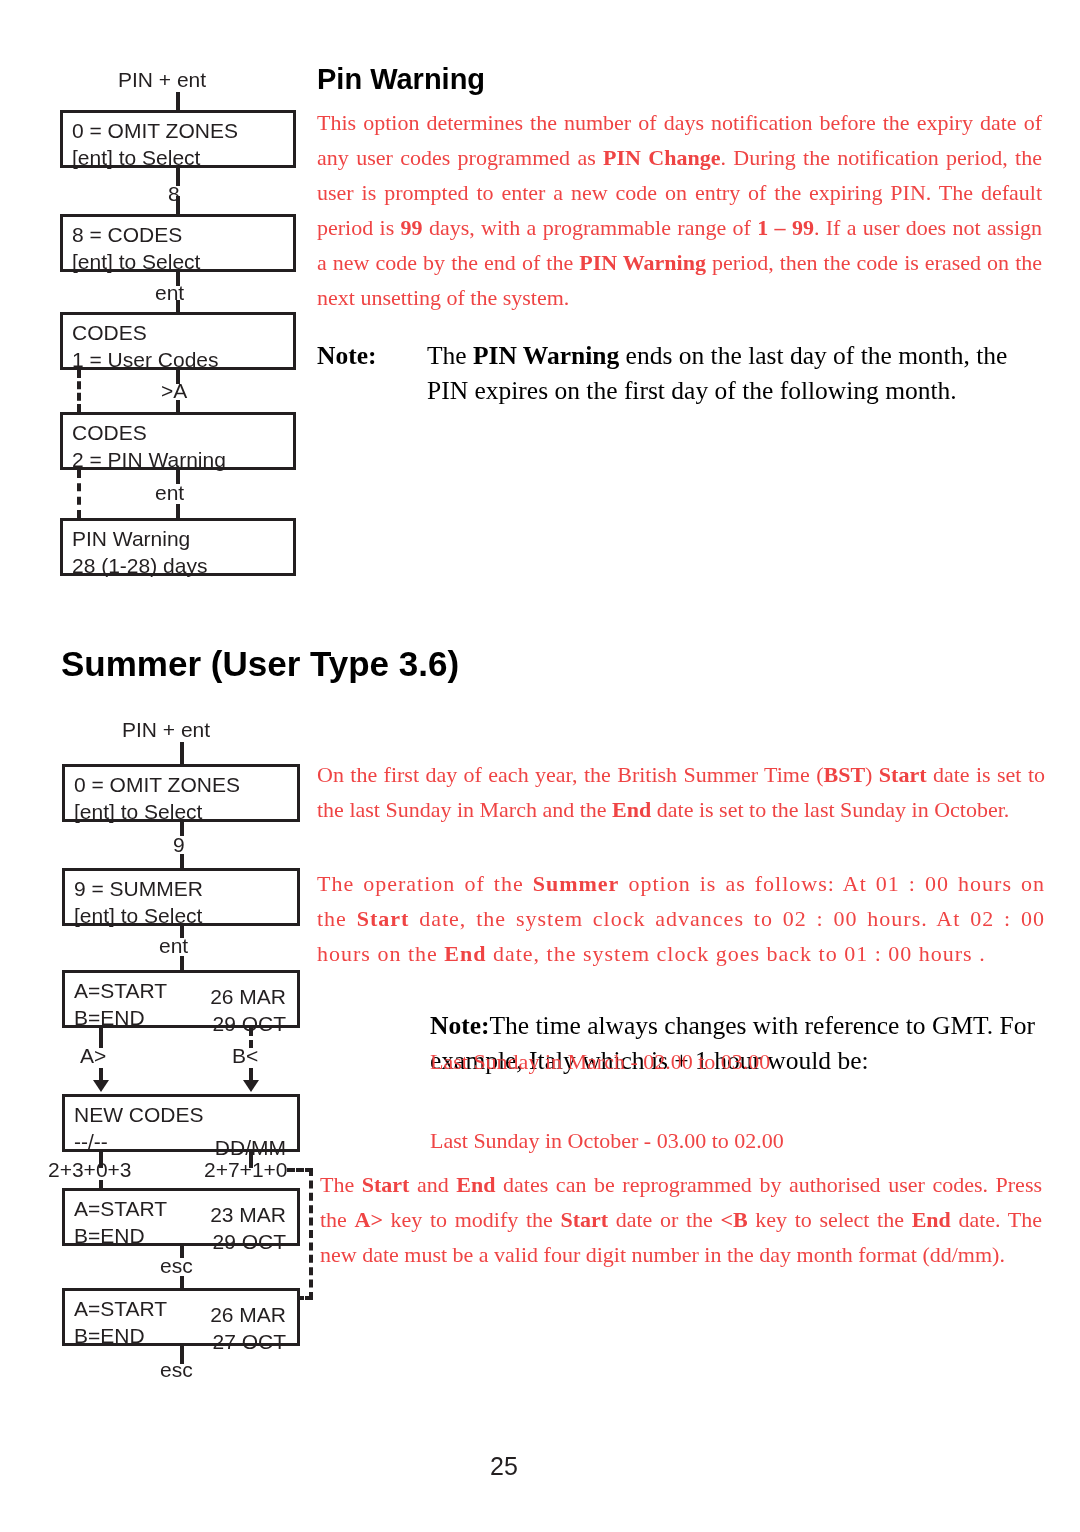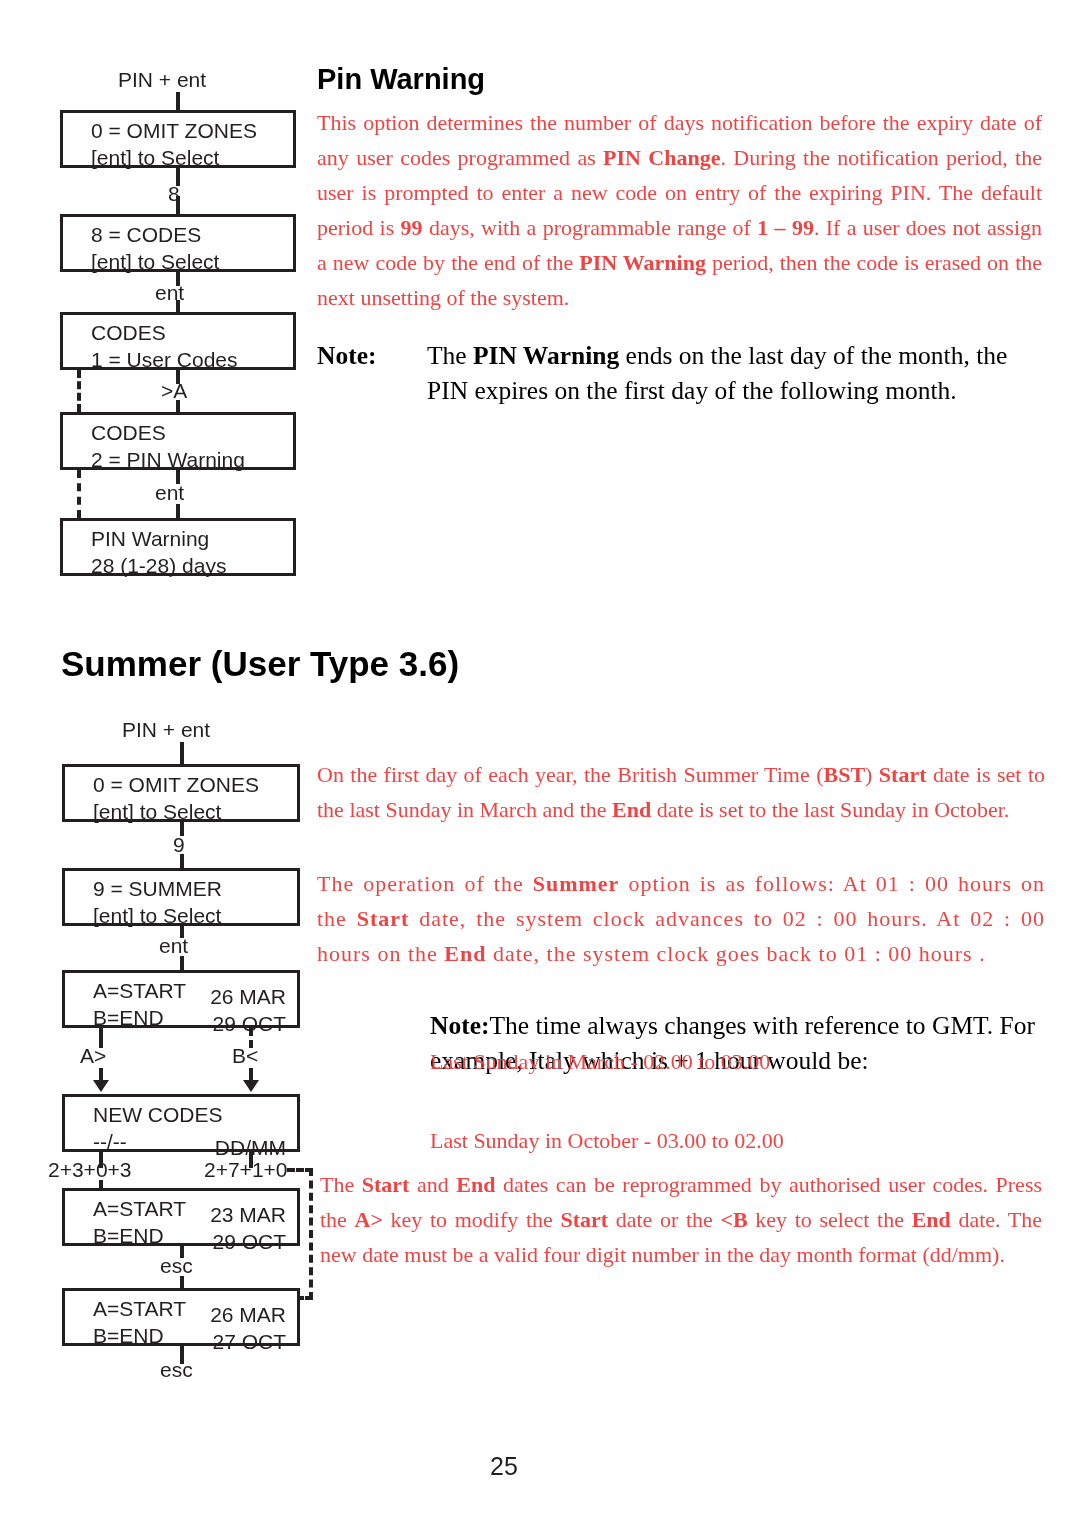--- a/index.html
+++ b/index.html
@@ -28,21 +28,20 @@
     font-size: 21px;
     line-height: 27px;
     color: #231f20;
     padding: 4px 0 4px 9px;
   }
   .lcd-row {
     display: block;
     white-space: nowrap;
     position: relative;
     height: 27px;
-    margin-left: 19px;
   }
   .lcd-row .rt {
     position: absolute;
     right: 11px;
     top: 6px;
   }
 
   
   .conn {
     position: absolute;

